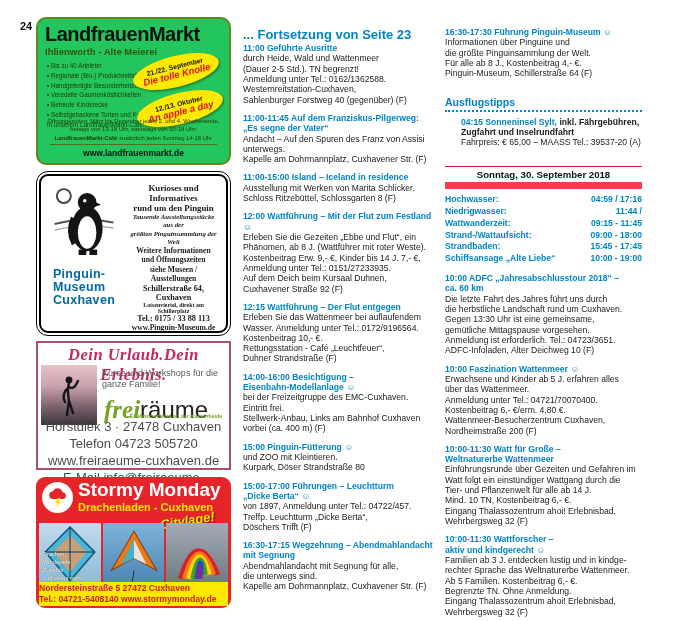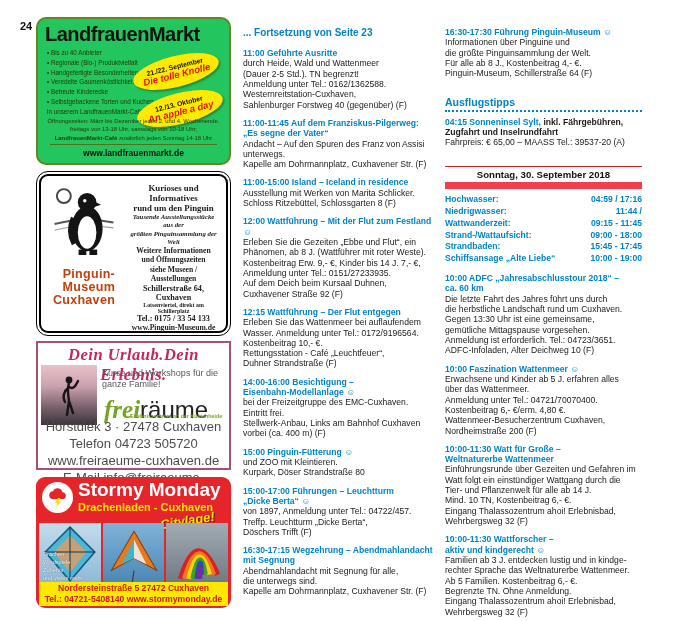--- a/index.html
+++ b/index.html
@@ -30,21 +30,21 @@
   .lfm-hours{position:absolute;left:6px;right:6px;bottom:21px;text-align:center;font-size:5.9px;line-height:1.4;color:#253c08;}
   .lfm-web{position:absolute;left:12px;right:12px;bottom:5px;border-top:1px solid #51701a;
     text-align:center;font-size:8.5px;font-weight:bold;color:#101010;padding-top:3px;}
 
   
   #ad-pm{top:171px;height:165px;border:1px solid #000;border-radius:12px;padding:2px;background:#fff;}
   .pm-inner{height:100%;box-sizing:border-box;border:2px solid #000;border-radius:9px;display:flex;
     font-family:"Liberation Serif",serif;}
   .pm-left{width:86px;display:flex;flex-direction:column;align-items:center;padding-top:8px;}
   .pm-logo-text{font-family:"Liberation Sans",sans-serif;font-weight:bold;font-size:12.5px;
-    line-height:1.02;color:#c2410c;text-align:right;letter-spacing:0.3px;}
+    line-height:1.02;color:#0369a1;text-align:left;letter-spacing:0.3px;}
   .pm-right{flex:1;text-align:center;padding:7px 6px 5px 0;display:flex;flex-direction:column;justify-content:space-between;}
   .pm-h{font-size:8.8px;font-weight:bold;line-height:1.15;}
   .pm-tag{font-size:6.8px;font-weight:bold;font-style:italic;line-height:1.2;}
   .pm-info{font-size:7.6px;font-weight:bold;line-height:1.25;}
   .pm-addr{font-size:8.2px;font-weight:bold;line-height:1.1;}
   .pm-addr-note{font-size:5.9px;font-weight:bold;}
   .pm-phone{font-size:8.2px;font-weight:bold;}
   .pm-web{font-size:7.6px;font-weight:bold;}
 
   
@@ -69,53 +69,54 @@
   .sm-title{margin:3px 0 0 42px;font-size:19px;font-weight:bold;color:#fff;line-height:1.1;}
   .sm-sub{margin-left:42px;font-size:11px;font-weight:bold;color:#ffe400;line-height:1.1;}
   .sm-badge{position:absolute;top:36px;right:16px;color:#ffe400;font-weight:bold;font-style:italic;
     font-size:13px;transform:rotate(-9deg);text-shadow:1px 1px 1px #701010;}
   .sm-photos{position:absolute;left:3px;right:3px;top:46px;height:62px;display:flex;gap:2px;}
   .sm-photo{flex:1;position:relative;overflow:hidden;}
   #sm-p1{background:linear-gradient(180deg,#c3dcec,#8db8d6);}
   #sm-p2{background:linear-gradient(180deg,#7fb2d8,#4a86b4);}
   #sm-p3{background:linear-gradient(180deg,#a3acb4,#6d7880);}
   .sm-overlay{position:absolute;left:4px;bottom:3px;font-size:5.6px;color:#fff;line-height:1.45;text-shadow:0 0 1px #333;}
-  .sm-footer{position:absolute;left:3px;right:3px;bottom:2px;background:#ffe800;text-align:center;
+  .sm-footer{position:absolute;left:3px;right:3px;bottom:2px;background:#ffe800;
     font-size:8.6px;font-weight:bold;color:#d41818;line-height:1.2;padding:1px 0 2px;}
 
   
   .col{position:absolute;top:27px;}
   #col-mid{left:243px;width:194px;}
   #col-right{left:445px;width:197px;}
   .evt{margin-bottom:8px;}
   .evt-t{color:#0084c8;font-weight:bold;font-size:8.6px;line-height:1.2;}
   .evt-b{color:#1a1a1a;font-size:8.6px;line-height:1.2;}
-  .cont{color:#0084c8;font-weight:bold;font-size:10px;margin-bottom:10px;}
+  .cont{color:#0084c8;font-weight:bold;font-size:13px;margin-bottom:1px;}
 
   .tips-header{color:#0084c8;font-weight:bold;font-size:10.5px;margin:17px 0 0;}
   .tips-dots{border-bottom:2px dotted #0084c8;margin:1px 0 5px;height:1px;}
-  .trip{margin-bottom:8px;font-size:8.6px;line-height:1.2;}
+  .trip{margin-bottom:8px;font-size:8.6px;line-height:1.2;margin-left:16px;}
   .trip-time{color:#0084c8;font-weight:bold;}
   .trip-bold{color:#1a1a1a;font-weight:bold;}
 
   .day{margin:18px 0 8px;text-align:center;}
   .day-rule{border-top:1.5px solid #c2piece;}
   .day-rule{border-top:1.5px solid #c21f28;}
   .day-title{font-size:9.6px;font-weight:bold;color:#111;padding:2.5px 0 2px;}
   .day-bar{height:7px;background:#ef4050;margin-bottom:5px;}
   .tide-row{display:flex;justify-content:space-between;color:#0084c8;font-weight:bold;
     font-size:8.6px;line-height:1.38;}
 </style>
 </head>
 <body>
 
 <div class="page-num">24</div>
 
 <div class="ad" id="ad-lfm">
   <div class="lfm-title">LandfrauenMarkt</div>
+  <div class="lfm-sub">Ihlienworth - Alte Meierei</div>
   <ul class="lfm-bullets">
     <li>Bis zu 40 Anbieter</li>
     <li>Regionale (Bio-) Produktvielfalt</li>
     <li>Handgefertigte Besonderheiten</li>
     <li>Veredelte Gaumenköstlichkeiten</li>
     <li>Betreute Kinderecke</li>
     <li>Selbstgebackene Torten und Kuchen in unserem LandfrauenMarkt-Café</li>
   </ul>
   <div class="lfm-burst" id="burst1">
     <div class="burst-l1">21./22. September</div>
@@ -160,21 +161,21 @@
 rund um den Pinguin</div>
       <div class="pm-tag pre">Tausende Ausstellungsstücke aus der
 größten Pinguinsammlung der Welt</div>
       <div class="pm-info pre">Weitere Informationen
 und Öffnungszeiten
 siehe Museen / Ausstellungen</div>
       <div>
         <div class="pm-addr">Schillerstraße 64, Cuxhaven</div>
         <div class="pm-addr-note">Lotsenviertel, direkt am Schillerplatz</div>
       </div>
-      <div class="pm-phone">Tel.: 0175 / 33 54 133</div>
+      <div class="pm-phone">Tel.: 0175 / 33 88 113</div>
       <div class="pm-web">www.Pinguin-Museum.de</div>
     </div>
   </div>
 </div>
 
 <div class="ad" id="ad-fr">
   <div class="fr-headline">Dein Urlaub.Dein Erlebnis.</div>
   <div class="fr-photo">
     <svg width="28" height="42" viewBox="0 0 28 42">
       <circle cx="14" cy="5" r="3.4" fill="#17141a"></circle>

